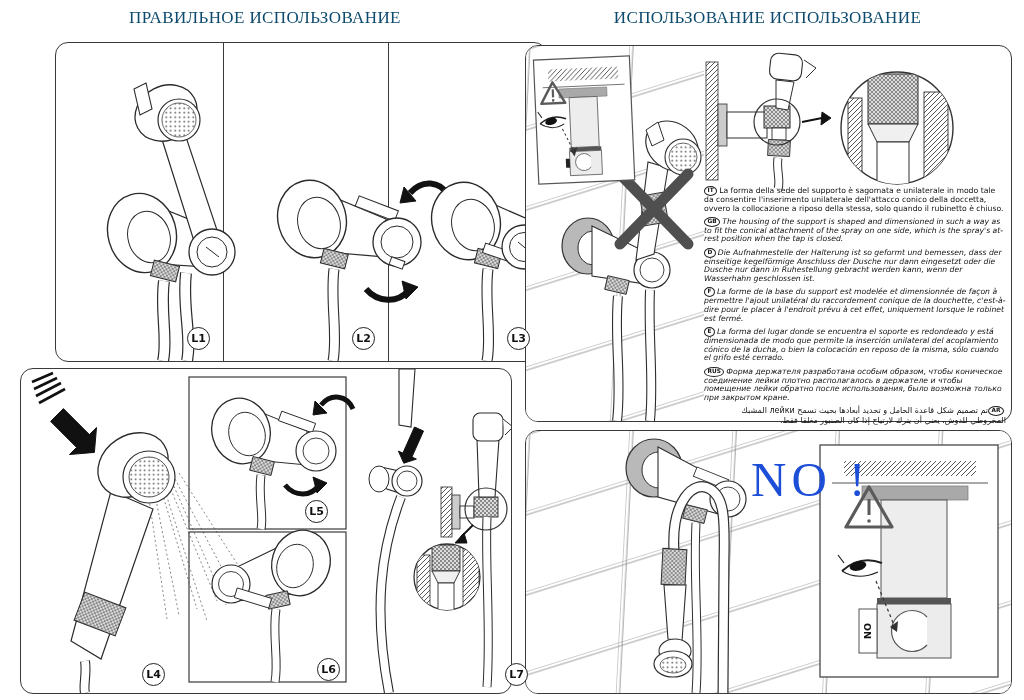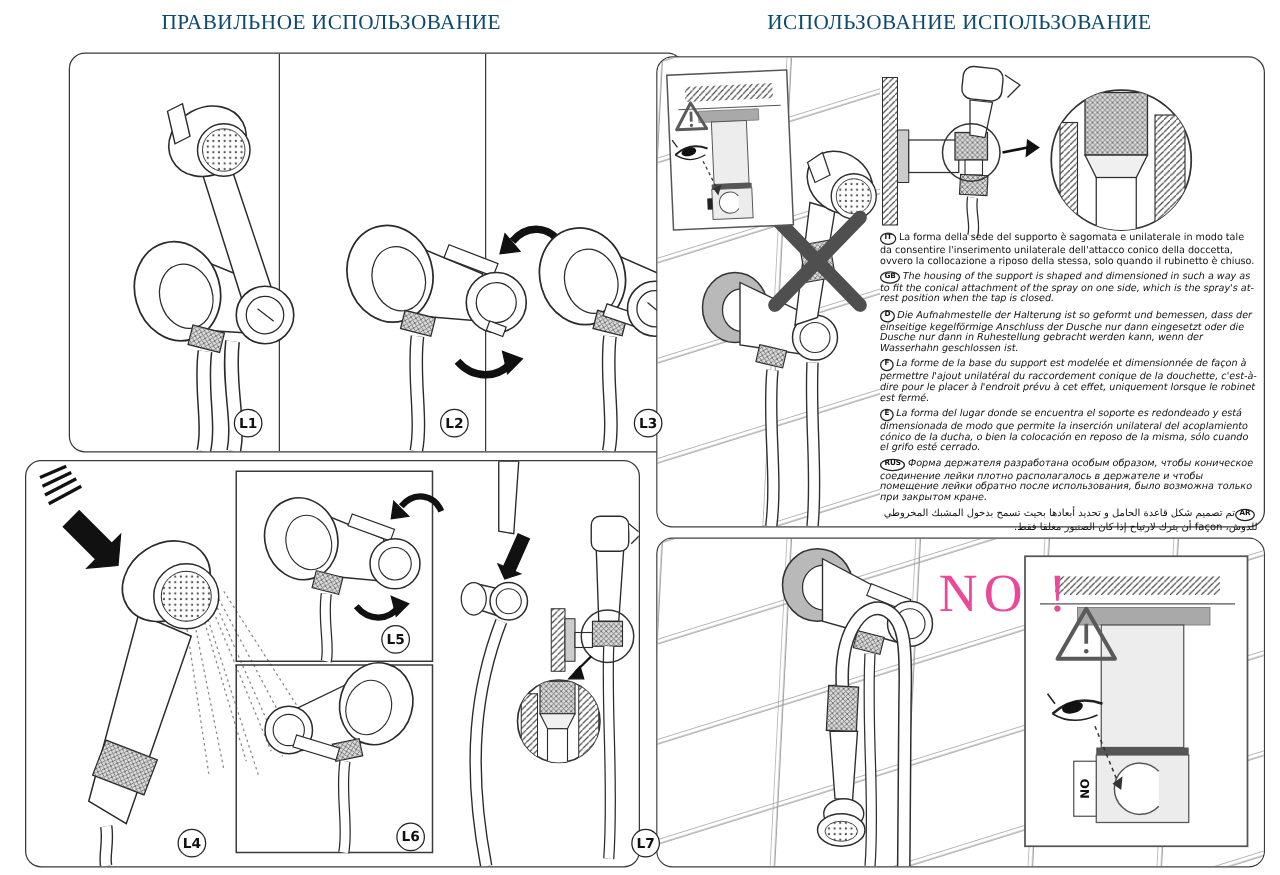--- a/index.html
+++ b/index.html
@@ -19,21 +19,21 @@
              background:#fff;display:flex;align-items:center;justify-content:center;
              font-size:11px;font-weight:700;z-index:5;}
   .warnblock{position:absolute;left:178px;top:140px;width:302px;z-index:4;}
   .warn{margin:0 0 3.5px 0;font-size:7.7px;line-height:1.14;color:#111;}
   .warn .badge{display:inline-block;border:1px solid #222;border-radius:50%;padding:0 2.5px;
                font-size:5.8px;font-weight:700;font-style:normal;line-height:1.35;
                vertical-align:1px;margin-right:2px;background:#fff;}
   .warn-italic{font-style:italic;}
   .warn-ar{direction:rtl;text-align:right;font-size:8px;}
   .no-text{position:absolute;left:225px;top:20px;font-family:"Liberation Serif",serif;
-           font-size:43px;color:#ec4899;letter-spacing:5px;z-index:4;text-align:center;}
+           font-size:49px;color:#1d4ed8;letter-spacing:5px;z-index:4;text-align:center;}
 </style>
 </head>
 <body>
 
 <div class="page">
 
   <div class="title title-left">ПРАВИЛЬНОЕ ИСПОЛЬЗОВАНИЕ</div>
   <div class="title title-right">ИСПОЛЬЗОВАНИЕ ИСПОЛЬЗОВАНИЕ</div>
 
   <div class="panel panel-tl">
@@ -346,21 +346,21 @@
       </g>
     </svg>
 
     <div class="warnblock">
       <p class="warn"><span class="badge">IT</span><span>La forma della sede del supporto è sagomata e unilaterale in modo tale da consentire l'inserimento unilaterale dell'attacco conico della doccetta, ovvero la collocazione a riposo della stessa, solo quando il rubinetto è chiuso.</span></p>
       <p class="warn warn-italic"><span class="badge">GB</span><span>The housing of the support is shaped and dimensioned in such a way as to fit the conical attachment of the spray on one side, which is the spray's at-rest position when the tap is closed.</span></p>
       <p class="warn warn-italic"><span class="badge">D</span><span>Die Aufnahmestelle der Halterung ist so geformt und bemessen, dass der einseitige kegelförmige Anschluss der Dusche nur dann eingesetzt oder die Dusche nur dann in Ruhestellung gebracht werden kann, wenn der Wasserhahn geschlossen ist.</span></p>
       <p class="warn warn-italic"><span class="badge">F</span><span>La forme de la base du support est modelée et dimensionnée de façon à permettre l'ajout unilatéral du raccordement conique de la douchette, c'est-à-dire pour le placer à l'endroit prévu à cet effet, uniquement lorsque le robinet est fermé.</span></p>
       <p class="warn warn-italic"><span class="badge">E</span><span>La forma del lugar donde se encuentra el soporte es redondeado y está dimensionada de modo que permite la inserción unilateral del acoplamiento cónico de la ducha, o bien la colocación en reposo de la misma, sólo cuando el grifo esté cerrado.</span></p>
       <p class="warn warn-italic"><span class="badge">RUS</span><span>Форма держателя разработана особым образом, чтобы коническое соединение лейки плотно располагалось в держателе и чтобы помещение лейки обратно после использования, было возможна только при закрытом кране.</span></p>
-      <p class="warn warn-ar"><span class="badge">AR</span><span>تم تصميم شكل قاعدة الحامل و تحديد أبعادها بحيث تسمح بدخول المشبك المخروطي للدوش، façon أن يترك لارتياح إذا كان الصنبور مغلقا فقط.</span></p>
+      <p class="warn warn-ar"><span class="badge">AR</span><span>تم تصميم شكل قاعدة الحامل و تحديد أبعادها بحيث تسمح лейки المشبك المخروطي للدوش، يعني أن يترك لارتياح إذا كان الصنبور مغلقا فقط.</span></p>
     </div>
   </div>
 
   <div class="panel panel-br">
     <svg class="fill" viewBox="0 0 485 262">
       <defs>
         <pattern id="kn-br" width="4" height="4" patternUnits="userSpaceOnUse">
           <rect width="4" height="4" fill="#dcdcdc"></rect>
             <path d="M0,4 L4,0 M0,0 L4,4" stroke="#666" stroke-width="0.7"></path>
         </pattern>

